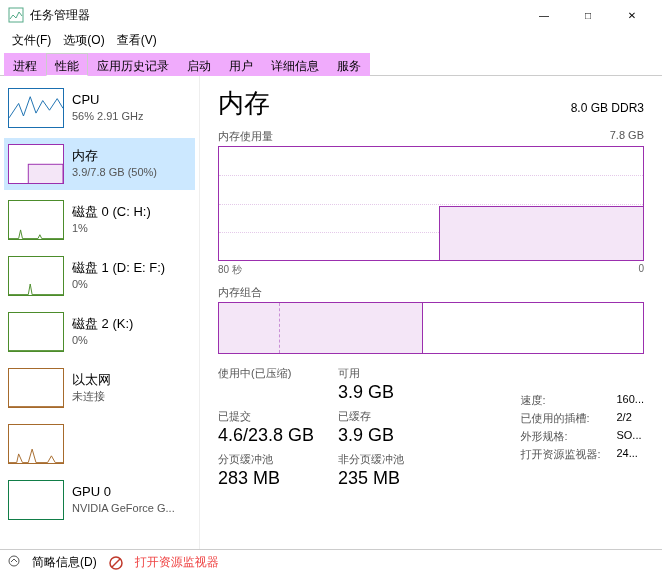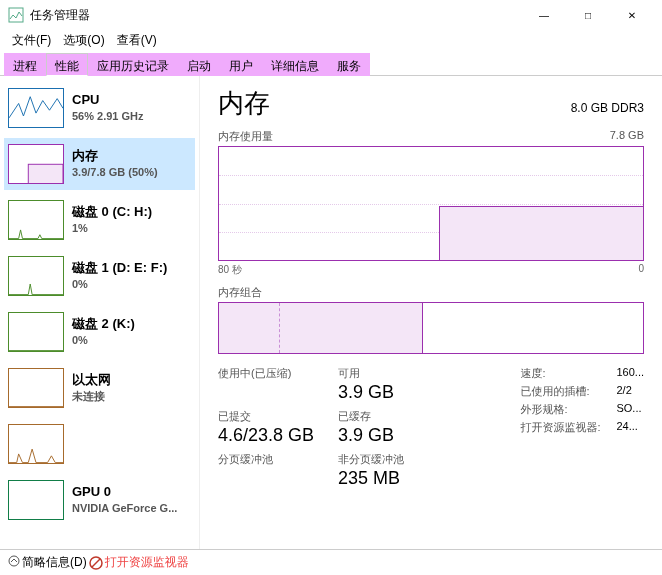--- a/index.html
+++ b/index.html
@@ -8,21 +8,21 @@
 .titlebar .icon { width: 16px; height: 16px; margin-right: 6px; }
 .titlebar .title { flex: 1; font-size: 12px; }
 .winbtns { display: flex; }
 .winbtn { width: 44px; height: 30px; display: flex; align-items: center; justify-content: center; font-family: "Segoe MDL2 Assets", sans-serif; font-size: 10px; cursor: default; }
 .menubar { height: 22px; display: flex; align-items: flex-start; padding: 0 6px; font-size: 12px; }
 .menuitem { padding: 2px 6px; cursor: default; }
 .tabs { display: flex; border-bottom: 1px solid #ccc; padding: 0 4px; height: 24px; }
 .tab { padding: 4px 8px; border: 1px solid transparent; border-bottom: none; font-size: 12px; cursor: default; position: relative; top: 1px; background: #f0abfc; }
 .tab.active { border-color: #ccc; border-bottom: 1px solid #fff; }
 .content { flex: 1; display: flex; overflow: hidden; }
-.sidebar { width: 200px; overflow-y: auto; padding: 6px 4px; border-right: 1px solid #eee; font-weight: bold; }
+.sidebar { width: 200px; overflow-y: auto; padding: 6px 4px; border-right: 1px solid #eee; }
 .side-item { display: flex; align-items: center; padding: 6px 4px; margin-bottom: 4px; cursor: default; }
 .side-item.selected { background: #cce8ff; }
 .thumb { width: 56px; height: 40px; border: 1px solid #1a6fb0; margin-right: 8px; background: #fff; position: relative; overflow: hidden; }
 .thumb.mem { border-color: #9b2fae; }
 .thumb.disk { border-color: #4c8c2b; }
 .thumb.net { border-color: #a66a2c; }
 .thumb.gpu { border-color: #117d47; }
 .side-label { display: flex; flex-direction: column; line-height: 1.3; }
 .side-name { font-size: 13px; }
 .side-sub { font-size: 11px; color: #555; }
@@ -31,28 +31,28 @@
 .detail-title { font-size: 26px; font-weight: 400; }
 .detail-cap { font-size: 12px; }
 .sec-label { font-size: 11px; color: #555; margin-top: 8px; display: flex; justify-content: space-between; }
 .big-chart { height: 115px; border: 1px solid #9b2fae; margin-top: 2px; background: #fff; position: relative; }
 .grid-line { position: absolute; left: 0; right: 0; border-top: 1px dotted #e4c9e9; }
 .chart-fill { position: absolute; bottom: 0; right: 0; width: 48%; height: 48%; background: #f4e6f7; border-top: 1px solid #9b2fae; border-left: 1px solid #9b2fae; }
 .axis { font-size: 10px; color: #666; display: flex; justify-content: space-between; margin-top: 2px; }
 .comp-chart { height: 52px; border: 1px solid #9b2fae; margin-top: 2px; background: #fff; position: relative; }
 .comp-used { position: absolute; top: 0; bottom: 0; left: 0; width: 48%; background: #f4e6f7; border-right: 1px solid #9b2fae; }
 .comp-inner { position: absolute; top: 0; bottom: 0; left: 0; width: 30%; border-right: 1px dashed #c98fd6; }
-.stats { display: flex; margin-top: 12px; gap: 14px; }
+.stats { display: flex; margin-top: 12px; gap: 14px; align-items: center; }
 .stats-left { display: grid; grid-template-columns: auto auto; gap: 6px 24px; }
 .stat { display: flex; flex-direction: column; }
 .stat-label { font-size: 11px; color: #555; }
 .stat-val { font-size: 18px; margin-top: 1px; }
 .stats-right { display: grid; grid-template-columns: auto auto; gap: 3px 16px; font-size: 11px; margin-left: auto; align-content: start; }
 .stats-right .rl { color: #555; }
-.footer { border-top: 1px solid #ccc; height: 26px; display: flex; align-items: center; padding: 0 8px; gap: 2px; font-size: 12px; }
+.footer { border-top: 1px solid #ccc; height: 26px; display: flex; align-items: center; padding: 0 8px; gap: 12px; font-size: 12px; }
 .footer .chev { color: #333; }
 .footer a { color: #ef4444; text-decoration: none; cursor: default; }
 .footer .rm-icon { width: 14px; height: 14px; }
 .thumb svg { position: absolute; inset: 0; }
 </style>
 </head>
 <body>
 
 <div class="titlebar">
   <span class="icon">
@@ -209,20 +209,21 @@
         <div class="stat">
             <span class="stat-label">已提交</span>
             <span class="stat-val">4.6/23.8 GB</span>
           </div>
         <div class="stat">
             <span class="stat-label">已缓存</span>
             <span class="stat-val">3.9 GB</span>
           </div>
         <div class="stat">
             <span class="stat-label">分页缓冲池</span>
+            <span class="stat-val">283 MB</span>
           </div>
         <div class="stat">
             <span class="stat-label">非分页缓冲池</span>
             <span class="stat-val">235 MB</span>
           </div>
       </div>
       <div class="stats-right">
         <span class="rl">速度:</span>
           <span>160...</span>
         <span class="rl">已使用的插槽:</span>

